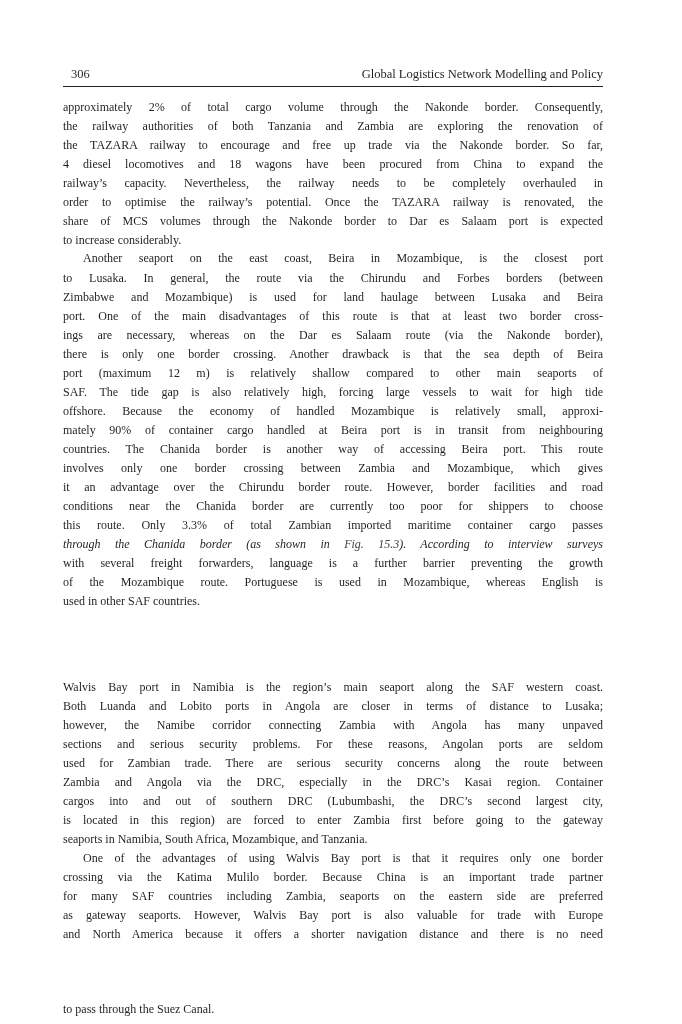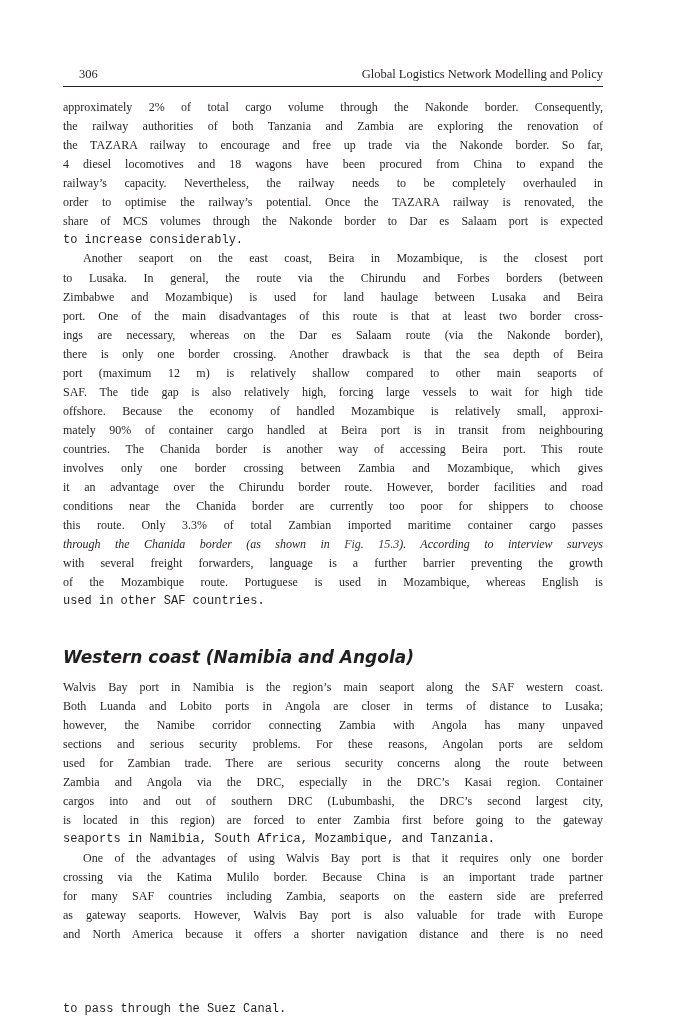--- a/index.html
+++ b/index.html
@@ -6,32 +6,32 @@
     body { width: 682px; height: 1024px; position: relative; overflow: hidden; }
     .page {
       position: absolute; left: 0; top: 0; width: 682px; height: 1024px;
       font-family: "Liberation Serif", "DejaVu Serif", serif;
       color: #231f20;
     }
     .header {
       position: absolute; left: 63px; width: 540px; top: 64px; height: 20px;
       font-size: 12.5px; line-height: 20px;
     }
-    .header .page-num { position: absolute; left: 16px; top: 0; }
+    .header .page-num { position: absolute; left: 8px; top: 0; }
     .header .running-title { position: absolute; right: 0; top: 0; }
     .rule {
       position: absolute; left: 63px; width: 540px; top: 86px; height: 0;
       border-top: 1px solid #231f20;
     }
     .line {
       position: absolute; left: 63px; width: 540px;
       font-size: 12px; height: 19px; line-height: 19px;
       text-align: justify; text-align-last: justify; white-space: nowrap;
     }
-    .line.last { text-align-last: left; font-family: Liberation Mono, monospace; }
+    .line.last { text-align-last: left; }
     .line.indent { left: 83px; width: 520px; }
     .line span.seg { display: inline; font-style: italic; }
     .fig-link { color: #404040; }
     .section-heading {
       position: absolute; left: 63px; top: 645px; width: 540px; height: 24px;
       font-family: "DejaVu Sans", "Liberation Sans", sans-serif;
       font-weight: bold; font-style: italic; font-size: 17px; line-height: 24px;
       color: #231f20;
     }
   </style>
@@ -72,21 +72,20 @@
     <div class="line" style="top:459px">involves only one border crossing between Zambia and Mozambique, which gives</div>
     <div class="line" style="top:478px">it an advantage over the Chirundu border route. However, border facilities and road</div>
     <div class="line" style="top:497px">conditions near the Chanida border are currently too poor for shippers to choose</div>
     <div class="line" style="top:516px">this route. Only 3.3% of total Zambian imported maritime container cargo passes</div>
     <div class="line" style="top:535px"><span class="seg">through the Chanida border (as shown in </span><span class="seg fig-link">Fig. 15.3</span><span class="seg">). According to interview surveys</span></div>
     <div class="line" style="top:554px">with several freight forwarders, language is a further barrier preventing the growth</div>
     <div class="line" style="top:573px">of the Mozambique route. Portuguese is used in Mozambique, whereas English is</div>
     <div class="line last" style="top:592px">used in other SAF countries.</div>
   </div>
 
-  <div class="section-heading">Western coast (Namibia and Angola)</div>
 
   <div>
     <div class="line" style="top:678px">Walvis Bay port in Namibia is the region’s main seaport along the SAF western coast.</div>
     <div class="line" style="top:697px">Both Luanda and Lobito ports in Angola are closer in terms of distance to Lusaka;</div>
     <div class="line" style="top:716px">however, the Namibe corridor connecting Zambia with Angola has many unpaved</div>
     <div class="line" style="top:735px">sections and serious security problems. For these reasons, Angolan ports are seldom</div>
     <div class="line" style="top:754px">used for Zambian trade. There are serious security concerns along the route between</div>
     <div class="line" style="top:773px">Zambia and Angola via the DRC, especially in the DRC’s Kasai region. Container</div>
     <div class="line" style="top:792px">cargos into and out of southern DRC (Lubumbashi, the DRC’s second largest city,</div>
     <div class="line" style="top:811px">is located in this region) are forced to enter Zambia first before going to the gateway</div>

